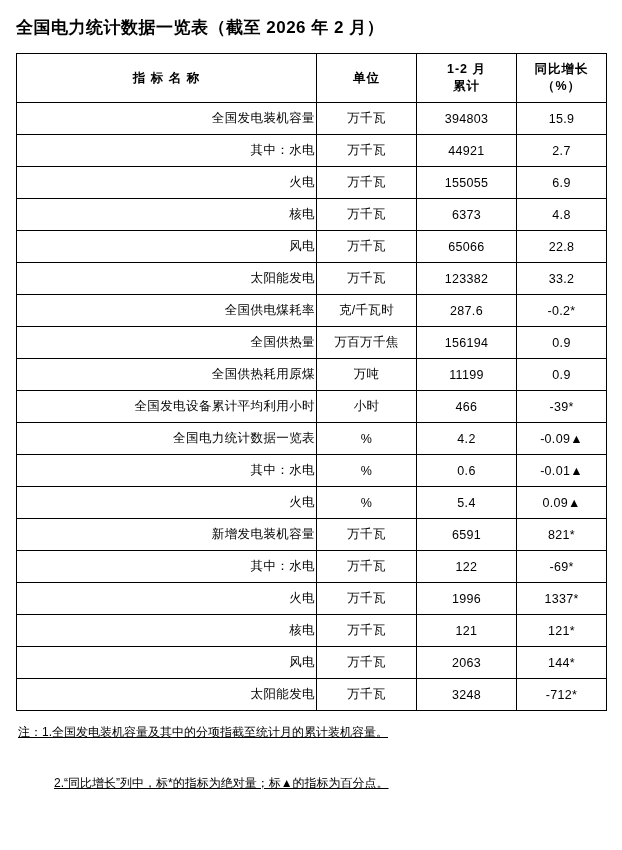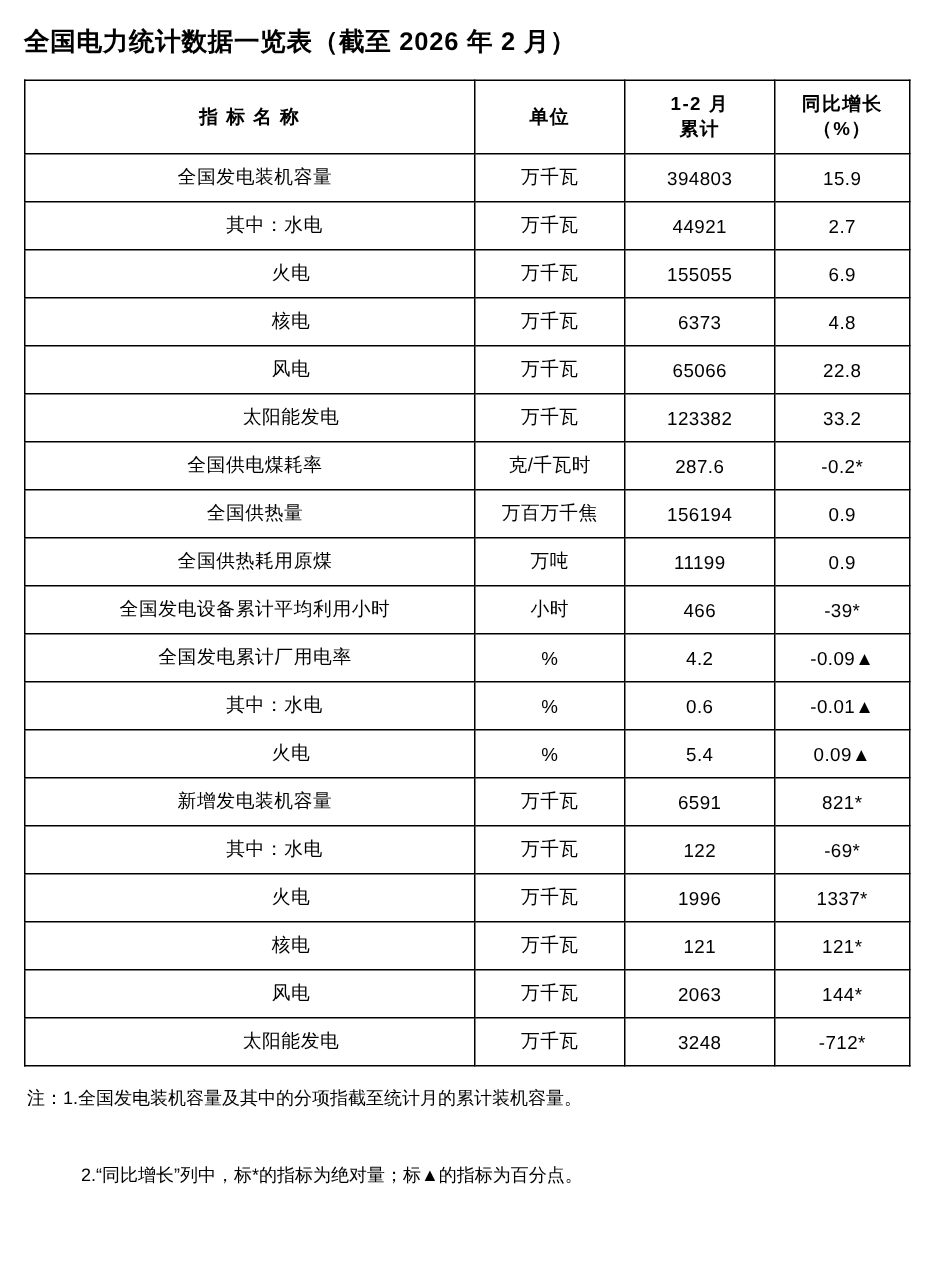--- a/index.html
+++ b/index.html
@@ -52,21 +52,21 @@
   col.c-name { width: 300px; }
   col.c-unit { width: 100px; }
   col.c-val  { width: 100px; }
   col.c-yoy  { width: 90px; }
 
   table.stat tbody td {
     height: 29px;
     vertical-align: middle;
   }
   td.name {
-    text-align: center;
+    text-align: right;
     padding-left: 8px;
     letter-spacing: 0.4px;
   }
   td.name.ind1 {
     padding-left: 34px;
   }
   td.name.ind2 {
     padding-left: 56px;
     margin-top: 12px;
   }
@@ -74,20 +74,21 @@
     text-align: center;
     letter-spacing: 0.3px;
   }
   .header-two-line span { display: block; }
   .notes {
     width: 590px;
     margin: 10px auto 0 auto;
     font-size: 12px;
     font-family: "Liberation Sans", "DejaVu Sans", sans-serif;
     line-height: 1.9;
+    text-decoration: underline;
   }
   .notes .line1 { padding-left: 2px; }
   .notes .line2 { padding-left: 38px; margin-top: 28px; }
 </style>
 </head>
 <body>
 
 <div class="page">
 
   <div class="doc-title">全国电力统计数据一览表（截至 2026 年 2 月）</div>
@@ -168,21 +169,21 @@
           <td class="val">11199</td>
           <td class="yoy">0.9</td>
         </tr>
         <tr>
           <td class="name">全国发电设备累计平均利用小时</td>
           <td class="unit">小时</td>
           <td class="val">466</td>
           <td class="yoy">-39*</td>
         </tr>
         <tr>
-          <td class="name">全国发电累计厂用电率</td>
+          <td class="name">全国电力统计数据一览表</td>
           <td class="unit">%</td>
           <td class="val">4.2</td>
           <td class="yoy">-0.09▲</td>
         </tr>
         <tr>
           <td class="name ind1">其中：水电</td>
           <td class="unit">%</td>
           <td class="val">0.6</td>
           <td class="yoy">-0.01▲</td>
         </tr>

